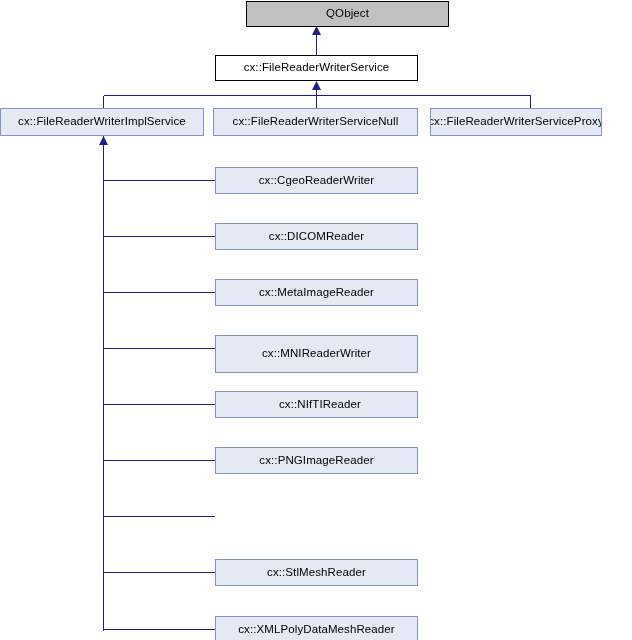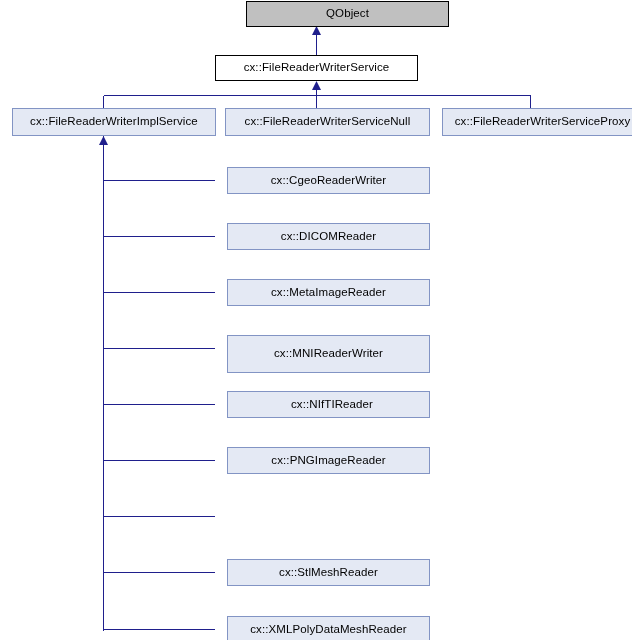--- a/index.html
+++ b/index.html
@@ -51,21 +51,20 @@
   }
   
   .node.focus {
     background: #ffffff;
     border: 1px solid #000000;
   }
   
   .node.plain {
     background: #e4e9f4;
     border: 1px solid #8294c4;
-    margin-left: 12px;
   }
 </style>
 </head>
 <body>
 
 <div id="diagram">
 
   <svg id="edges" viewBox="0 0 632 640" width="632" height="640" xmlns="http://www.w3.org/2000/svg">
     <g stroke="#1f1f8c" stroke-width="1.6" fill="none" shape-rendering="crispEdges">
 
@@ -94,21 +93,21 @@
       <polygon points="316.5,81 312,90 321,90"></polygon>
       <polygon points="103.5,136 99,145 108,145"></polygon>
     </g>
   </svg>
 
   <div class="node root" style="left:215px; top:1px;   width:203px; height:26px;">QObject</div>
   <div class="node focus" style="left:215px; top:55px;  width:203px; height:26px;">cx::FileReaderWriterService</div>
 
   <div class="node plain" style="left:0px;   top:108px; width:204px; height:28px;">cx::FileReaderWriterImplService</div>
   <div class="node plain" style="left:213px; top:108px; width:205px; height:28px;">cx::FileReaderWriterServiceNull</div>
-  <div class="node plain" style="left:430px; top:108px; width:201px; height:28px;">cx::FileReaderWriterServiceProxy</div>
+  <div class="node plain" style="left:430px; top:108px; width:172px; height:28px;">cx::FileReaderWriterServiceProxy</div>
 
   <div class="node plain" style="left:215px; top:167px; width:203px; height:27px;">cx::CgeoReaderWriter</div>
   <div class="node plain" style="left:215px; top:223px; width:203px; height:27px;">cx::DICOMReader</div>
   <div class="node plain" style="left:215px; top:279px; width:203px; height:27px;">cx::MetaImageReader</div>
   <div class="node plain" style="left:215px; top:335px; width:203px; height:38px;">cx::MNIReaderWriter</div>
   <div class="node plain" style="left:215px; top:391px; width:203px; height:27px;padding-left:7px;">cx::NIfTIReader</div>
   <div class="node plain" style="left:215px; top:447px; width:203px; height:27px;">cx::PNGImageReader</div>
   <div class="node plain" style="left:215px; top:559px; width:203px; height:27px;">cx::StlMeshReader</div>
   <div class="node plain" style="left:215px; top:616px; width:203px; height:27px;">cx::XMLPolyDataMeshReader</div>
 

